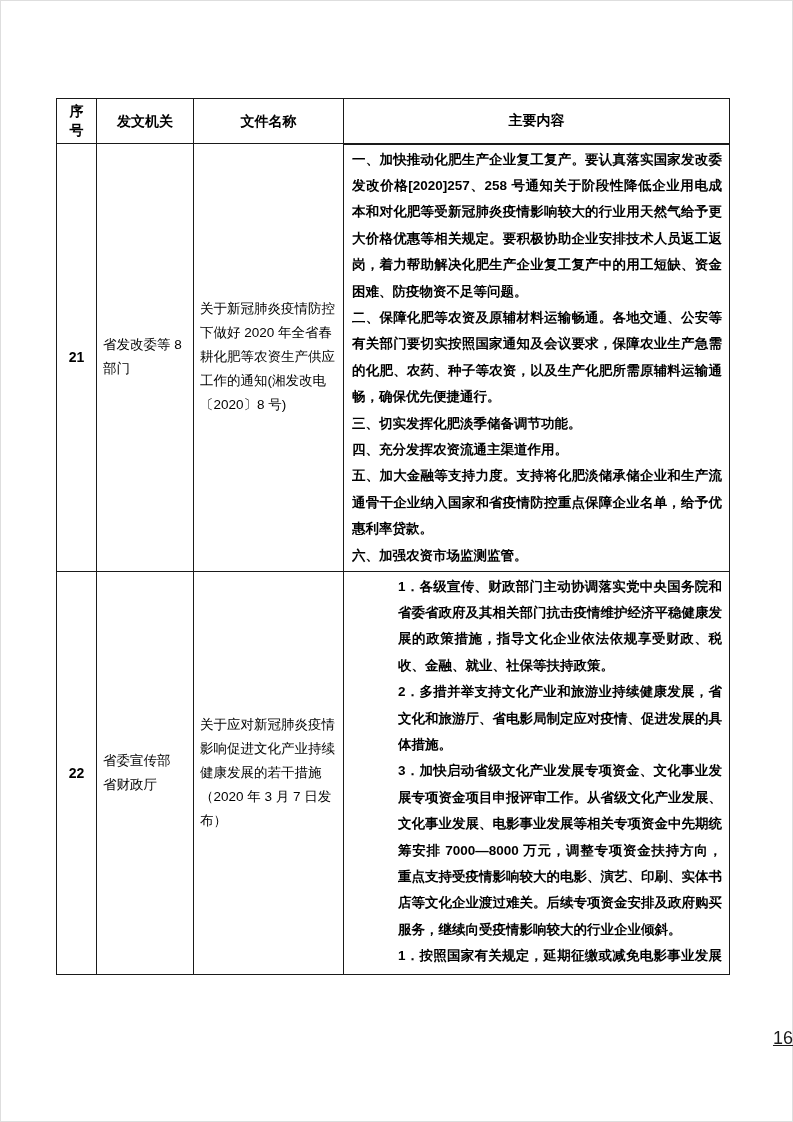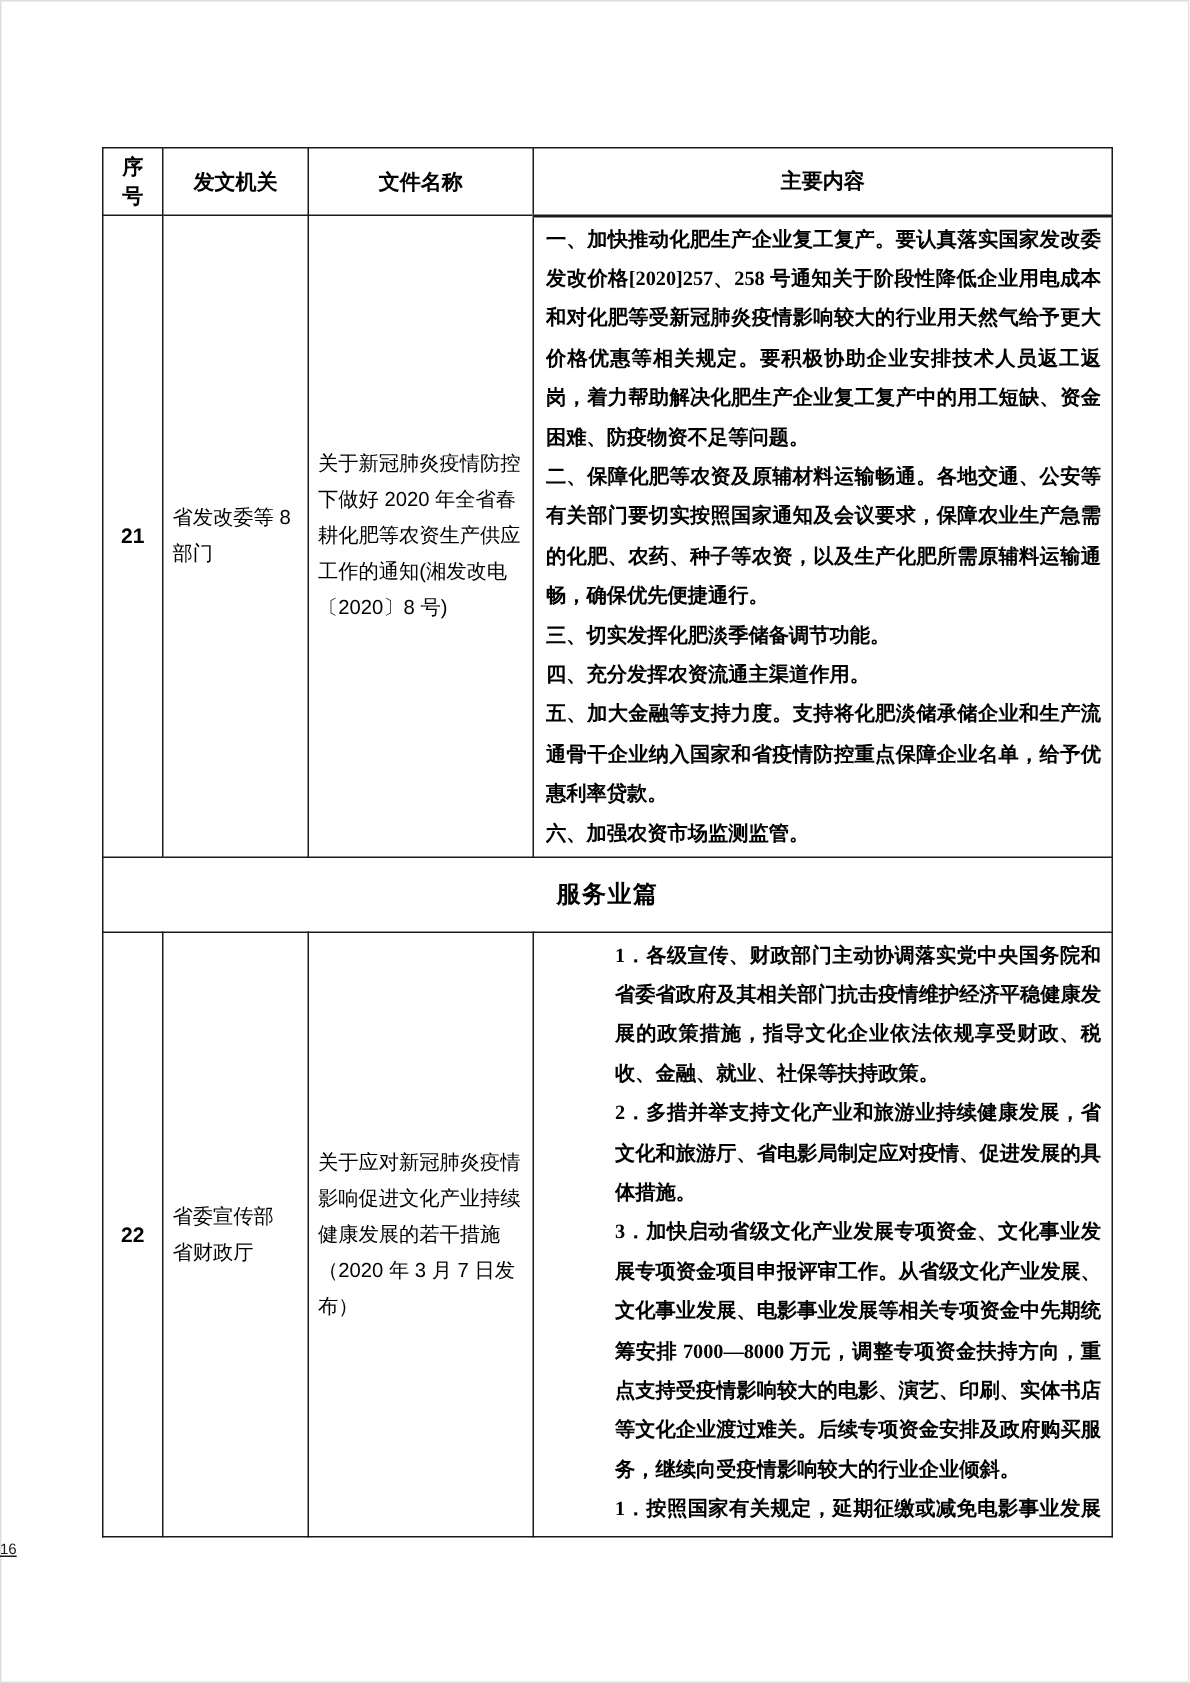--- a/index.html
+++ b/index.html
@@ -11,21 +11,21 @@
   }
   .page {
     position: relative;
     width: 793px; height: 1122px;
     background: #ffffff;
     box-shadow: inset 0 0 0 1px #dedede;
     overflow: hidden;
   }
   table.doc-table {
     position: absolute;
-    left: 68px; top: 98px;
+    left: 56px; top: 98px;
     width: 673px;
     border-collapse: collapse;
     table-layout: fixed;
   }
   .doc-table th, .doc-table td {
     border: 1px solid #1a1a1a;
   }
   .doc-table thead th {
     height: 45px;
     font-size: 14px;
@@ -56,36 +56,35 @@
   }
   .clip { overflow: hidden; }
   .row21 .clip { height: 424px; }
   .row22 .clip { height: 400px; margin-left: 46px; }
   .c-content p {
     font-size: 13.5px;
     font-weight: 600;
     line-height: 26.4px;
     text-align: justify;
     text-align-last: left;
-    font-family: Liberation Serif, serif;
   }
   tr.divider-row td {
     height: 50px;
     text-align: center;
     vertical-align: middle;
     font-size: 16px;
     font-weight: 700;
     letter-spacing: 1px;
   }
   .page-number {
     position: absolute;
     left: 0; right: 0;
     top: 1028px;
-    text-align: left;
-    font-size: 10px;
+    text-align: right;
+    font-size: 18px;
     font-weight: 400;
     color: #1a1a1a;
     text-decoration: underline;
   }
 </style>
 </head>
 <body>
 
 <div class="page">
 
@@ -113,23 +112,20 @@
           <div class="clip">
             <p>一、加快推动化肥生产企业复工复产。要认真落实国家发改委发改价格[2020]257、258 号通知关于阶段性降低企业用电成本和对化肥等受新冠肺炎疫情影响较大的行业用天然气给予更大价格优惠等相关规定。要积极协助企业安排技术人员返工返岗，着力帮助解决化肥生产企业复工复产中的用工短缺、资金困难、防疫物资不足等问题。</p>
             <p>二、保障化肥等农资及原辅材料运输畅通。各地交通、公安等有关部门要切实按照国家通知及会议要求，保障农业生产急需的化肥、农药、种子等农资，以及生产化肥所需原辅料运输通畅，确保优先便捷通行。</p>
             <p>三、切实发挥化肥淡季储备调节功能。</p>
             <p>四、充分发挥农资流通主渠道作用。</p>
             <p>五、加大金融等支持力度。支持将化肥淡储承储企业和生产流通骨干企业纳入国家和省疫情防控重点保障企业名单，给予优惠利率贷款。</p>
             <p>六、加强农资市场监测监管。</p>
           </div>
         </td>
       </tr>
-      <tr class="divider-row">
-        <td colspan="4">服务业篇</td>
-      </tr>
       <tr class="row22">
         <td class="c-no">22</td>
         <td class="c-agency">省委宣传部
 省财政厅</td>
         <td class="c-doc">关于应对新冠肺炎疫情影响促进文化产业持续健康发展的若干措施（2020 年 3 月 7 日发布）</td>
         <td class="c-content">
           <div class="clip">
             <p>1．各级宣传、财政部门主动协调落实党中央国务院和省委省政府及其相关部门抗击疫情维护经济平稳健康发展的政策措施，指导文化企业依法依规享受财政、税收、金融、就业、社保等扶持政策。</p>
             <p>2．多措并举支持文化产业和旅游业持续健康发展，省文化和旅游厅、省电影局制定应对疫情、促进发展的具体措施。</p>
             <p>3．加快启动省级文化产业发展专项资金、文化事业发展专项资金项目申报评审工作。从省级文化产业发展、文化事业发展、电影事业发展等相关专项资金中先期统筹安排 7000—8000 万元，调整专项资金扶持方向，重点支持受疫情影响较大的电影、演艺、印刷、实体书店等文化企业渡过难关。后续专项资金安排及政府购买服务，继续向受疫情影响较大的行业企业倾斜。</p>

